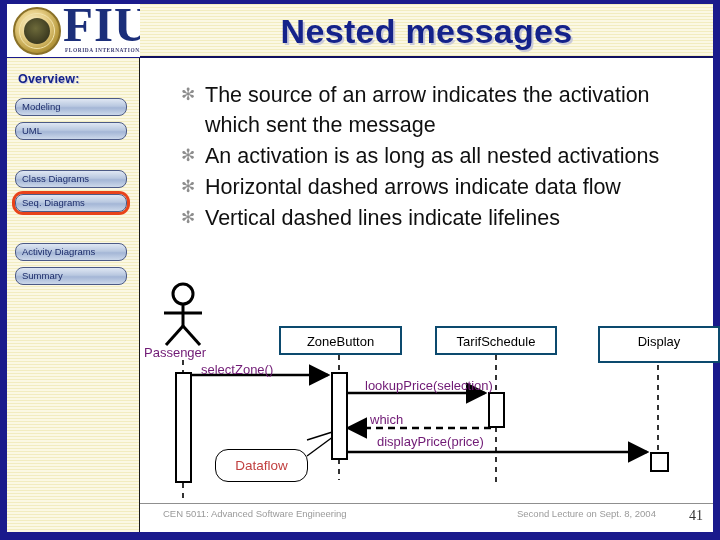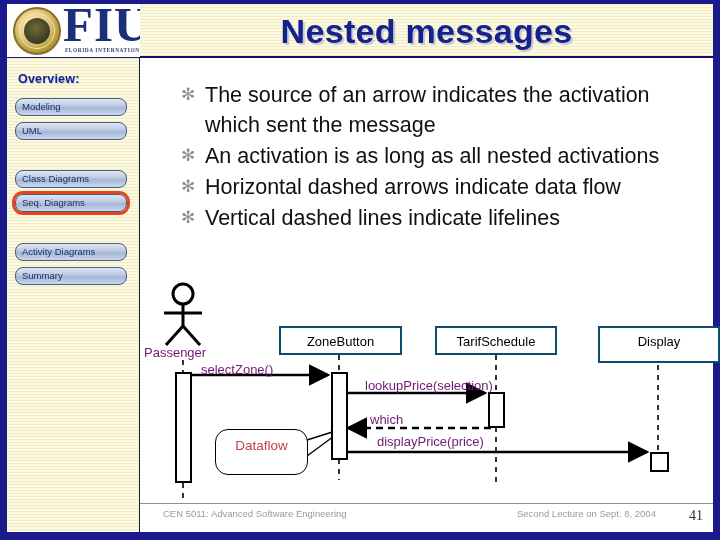--- a/index.html
+++ b/index.html
@@ -234,21 +234,21 @@
   <div class="actbar" style="left:324px;top:368px;width:17px;height:88px;"></div>
   <div class="actbar" style="left:481px;top:388px;width:17px;height:36px;"></div>
   <div class="actbar" style="left:643px;top:448px;width:19px;height:20px;"></div>
 
   <div class="dgtxt" style="left:137px;top:341px;">Passenger</div>
   <div class="dgtxt" style="left:194px;top:358px;">selectZone()</div>
   <div class="dgtxt" style="left:358px;top:367px;margin-top:7px;">lookupPrice(selection)</div>
   <div class="dgtxt" style="left:363px;top:408px;">which</div>
   <div class="dgtxt" style="left:370px;top:430px;">displayPrice(price)</div>
 
-  <div class="callout" style="left:208px;top:425px;width:93px;height:46px;line-height:31px;">Dataflow</div>
+  <div class="callout" style="left:208px;top:445px;width:93px;height:33px;line-height:31px;">Dataflow</div>
 
 
   <div id="footer-line"></div>
   <div class="ftxt" style="left:156px;bottom:13px;">CEN 5011: Advanced Software Engineering</div>
   <div class="ftxt" style="left:510px;bottom:13px;">Second Lecture on Sept. 8, 2004</div>
   <div id="pageno">41</div>
 
 </div>
 
 </body></html>

